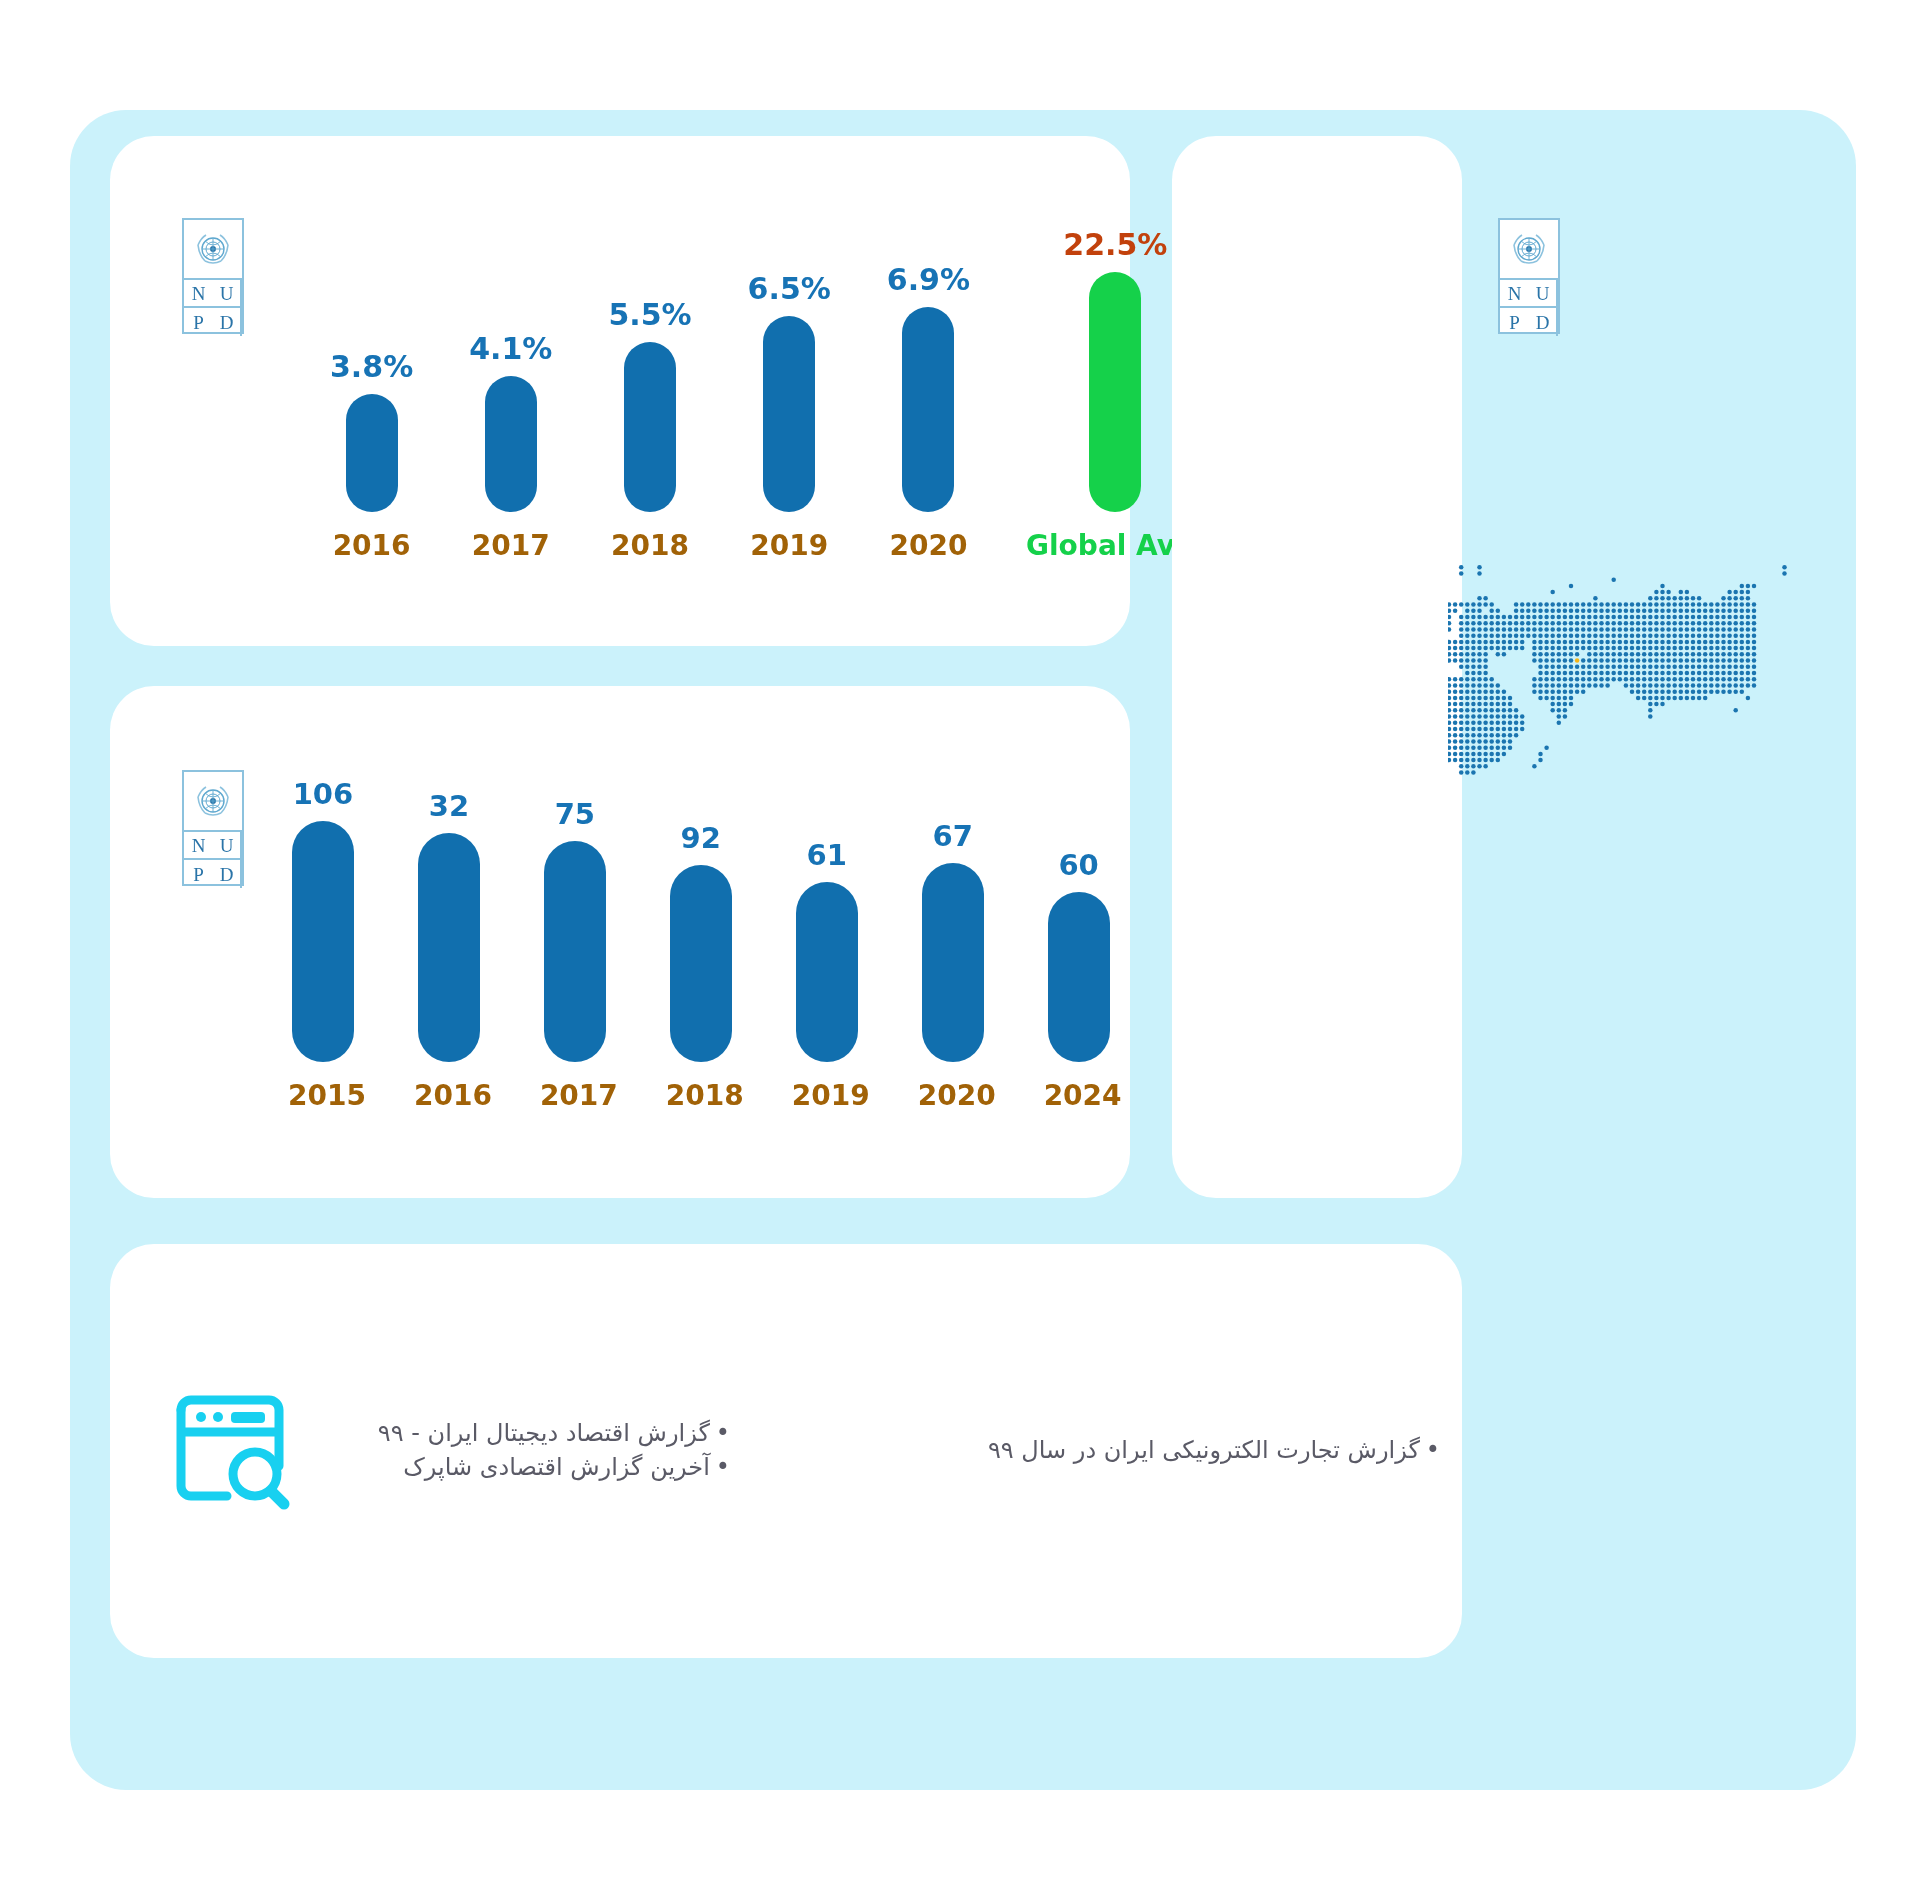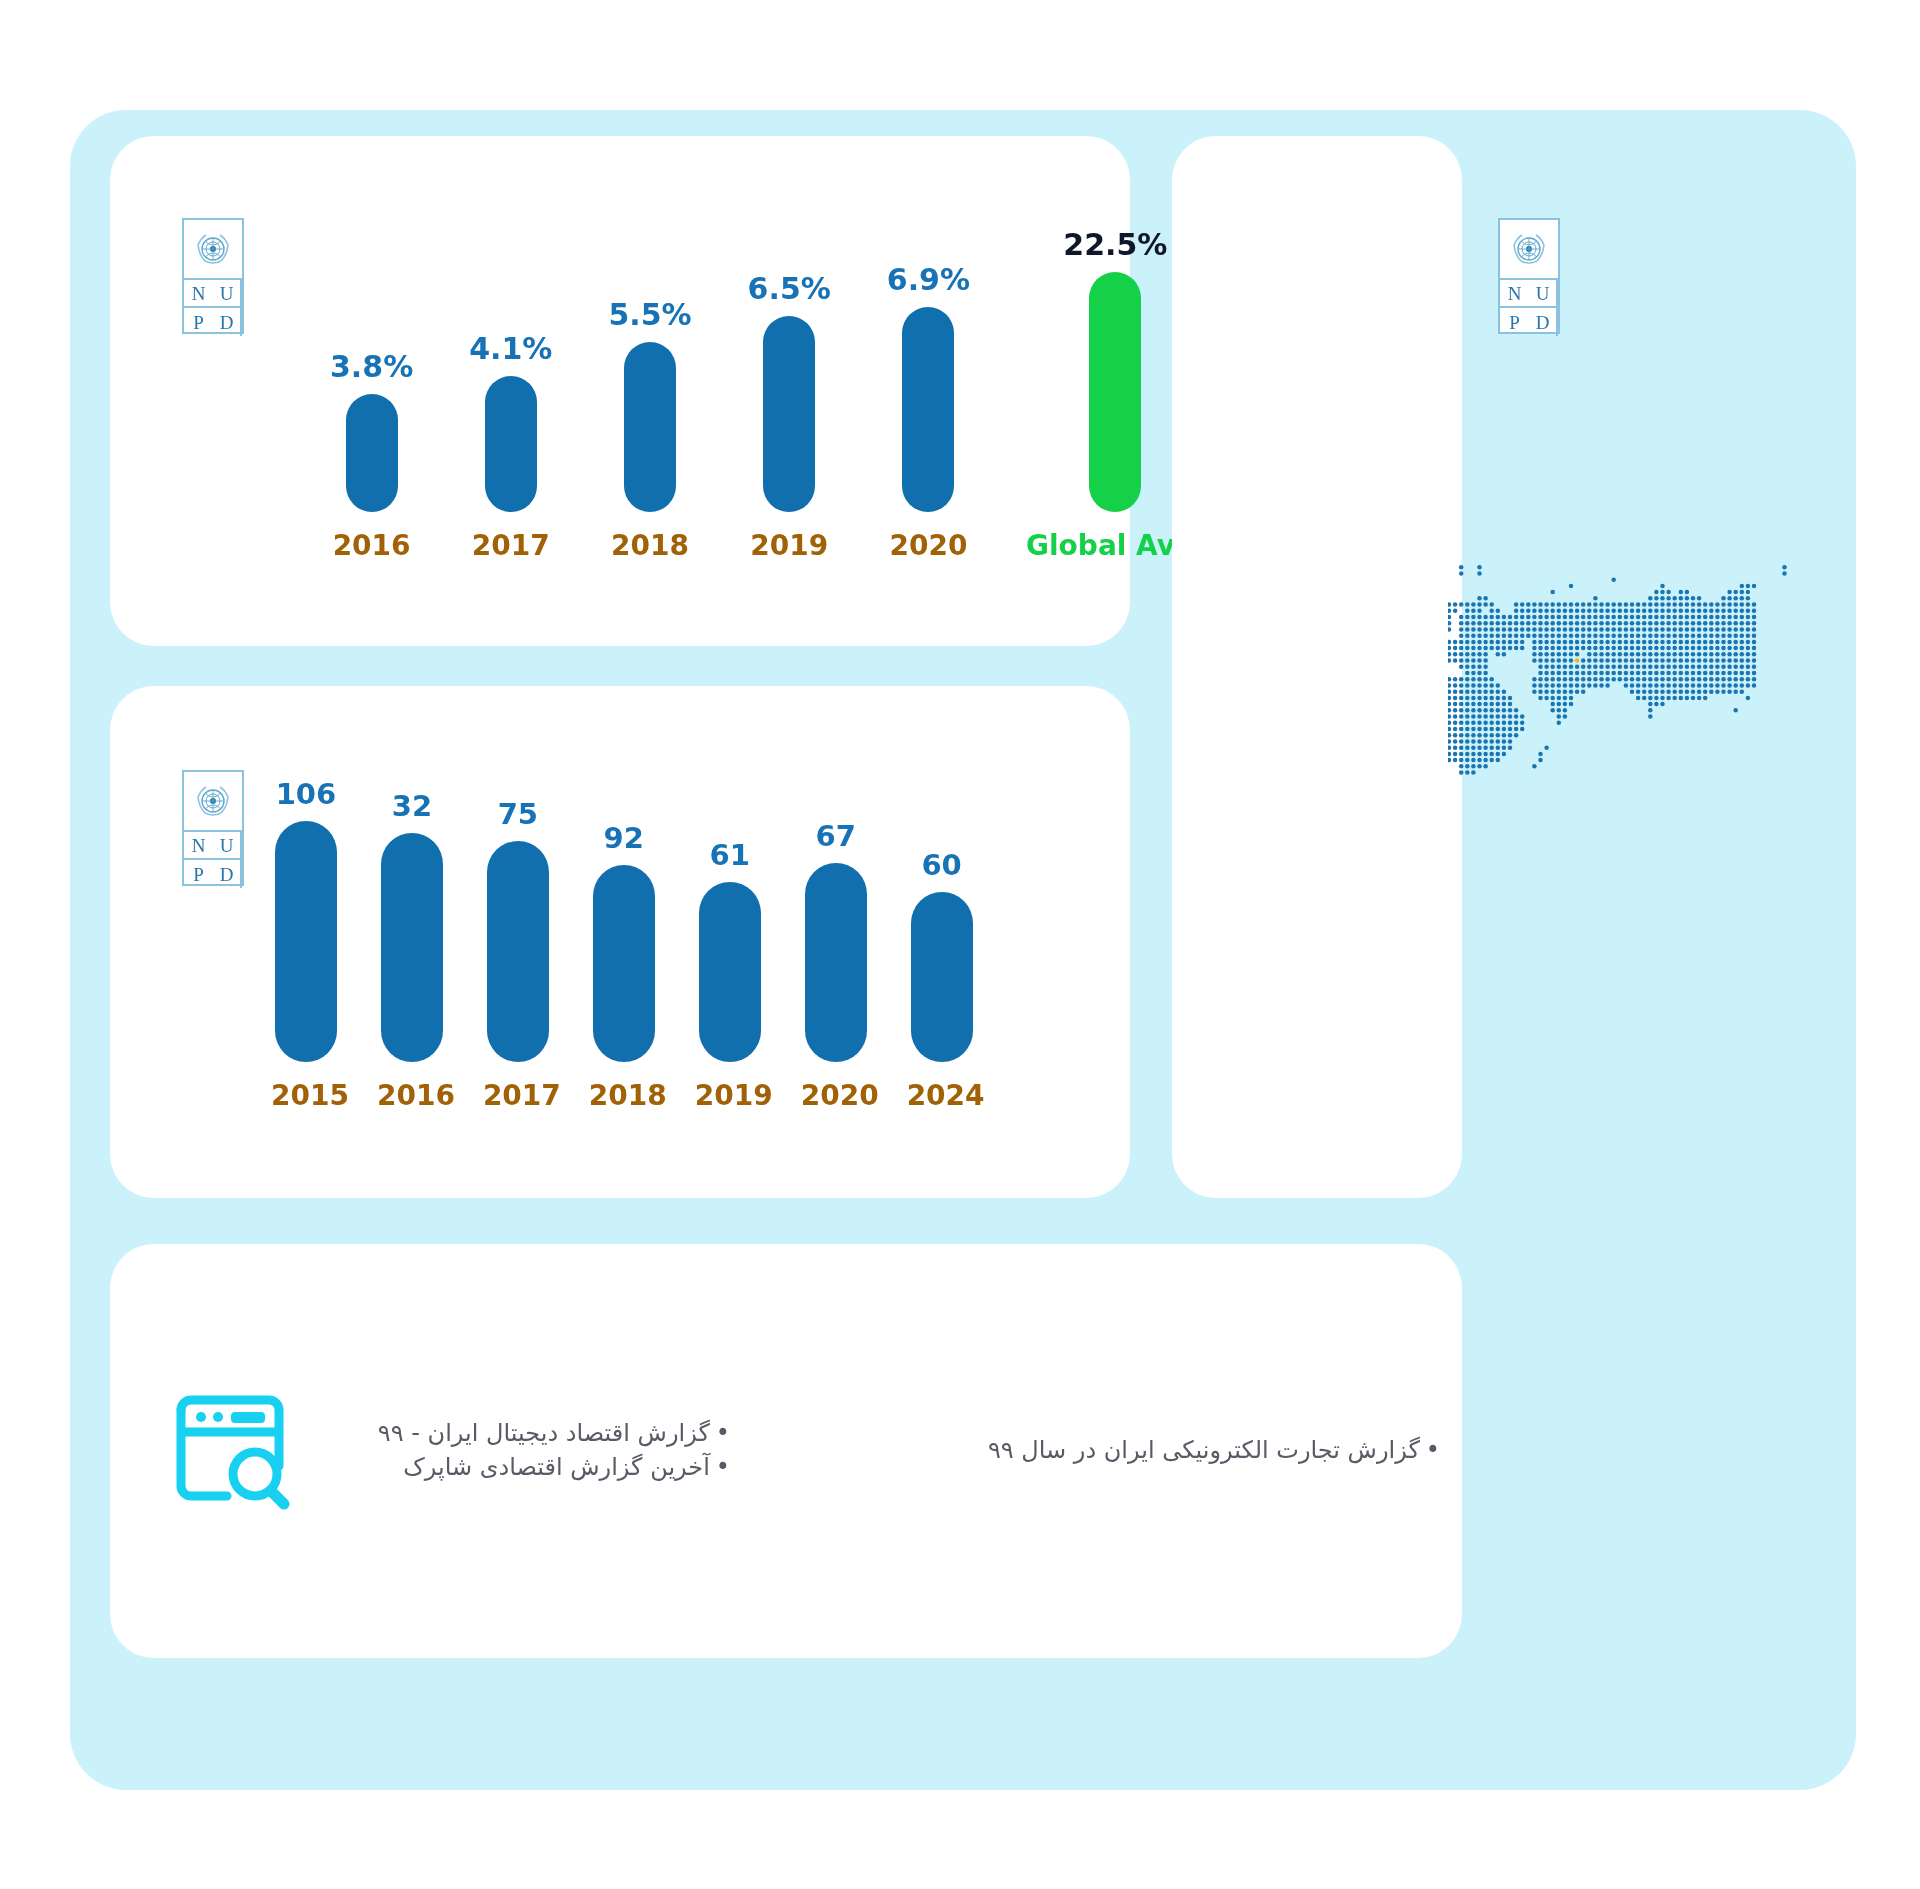--- a/index.html
+++ b/index.html
@@ -97,38 +97,38 @@
   }
   .bar-label{
     font-weight:bold;
     color:#a16207;
     line-height:1;
     margin-top:20px;
     white-space:nowrap;
   }
   .green .bar{ background:#16d койка;}
   .green .bar{ background:#15d14a; }
-  .green .bar-value, .green .bar-label{ color:#0f172a; }
+  .green .bar-value, .green .bar-label{ color:#c2410c; }
 
   
   #chart1{
     left:330px; top:230px;
     width:700px; height:330px;
     gap:56px;
   }
   #chart1 .bar-value{ font-size:30px; }
   #chart1 .bar-label{ font-size:28px; }
   #chart1 .bar{ width:52px; }
   #chart1 .bar-col{ height:100%; }
 
   
   #chart2{
-    left:263px; top:780px;
+    left:280px; top:780px;
     width:760px; height:330px;
-    gap:20px;
+    gap:40px;
   }
   #chart2 .bar-value{ font-size:29px; }
   #chart2 .bar-label{ font-size:28px;margin-left:8px; }
   #chart2 .bar{ width:62px; }
 
   
   .v-caption{
     position:absolute;
     color:#2e86c4;
     font-size:22px;

